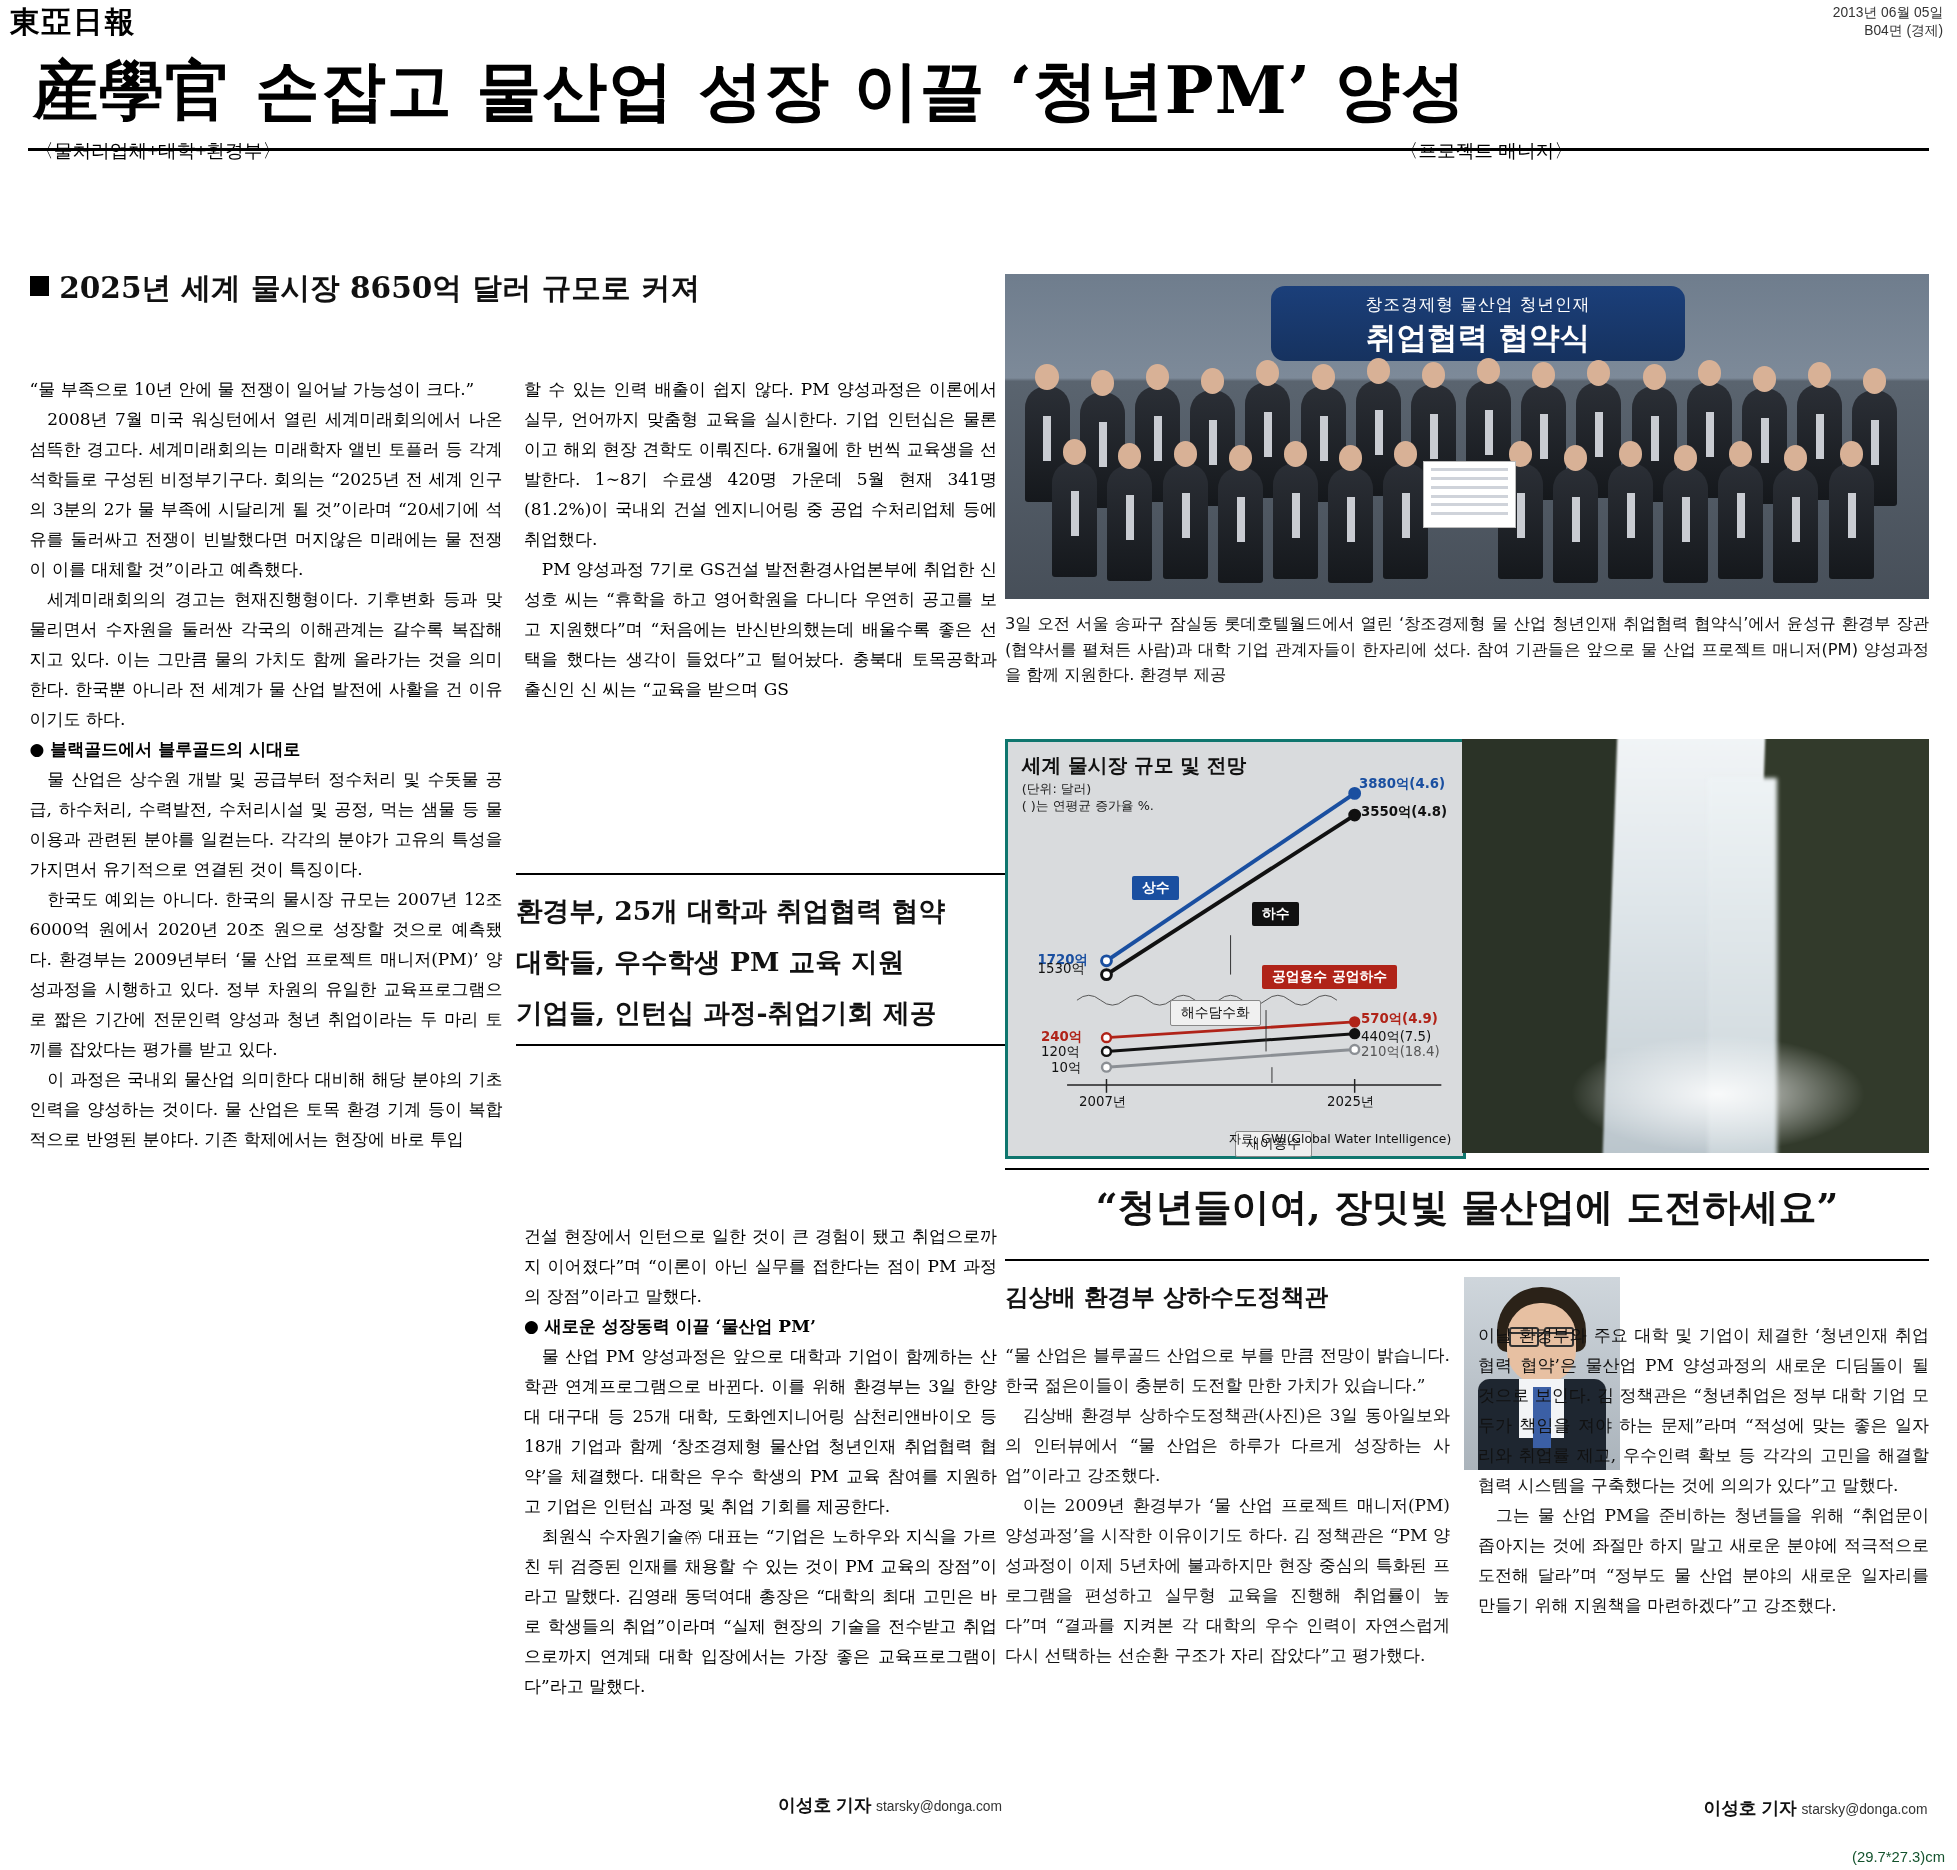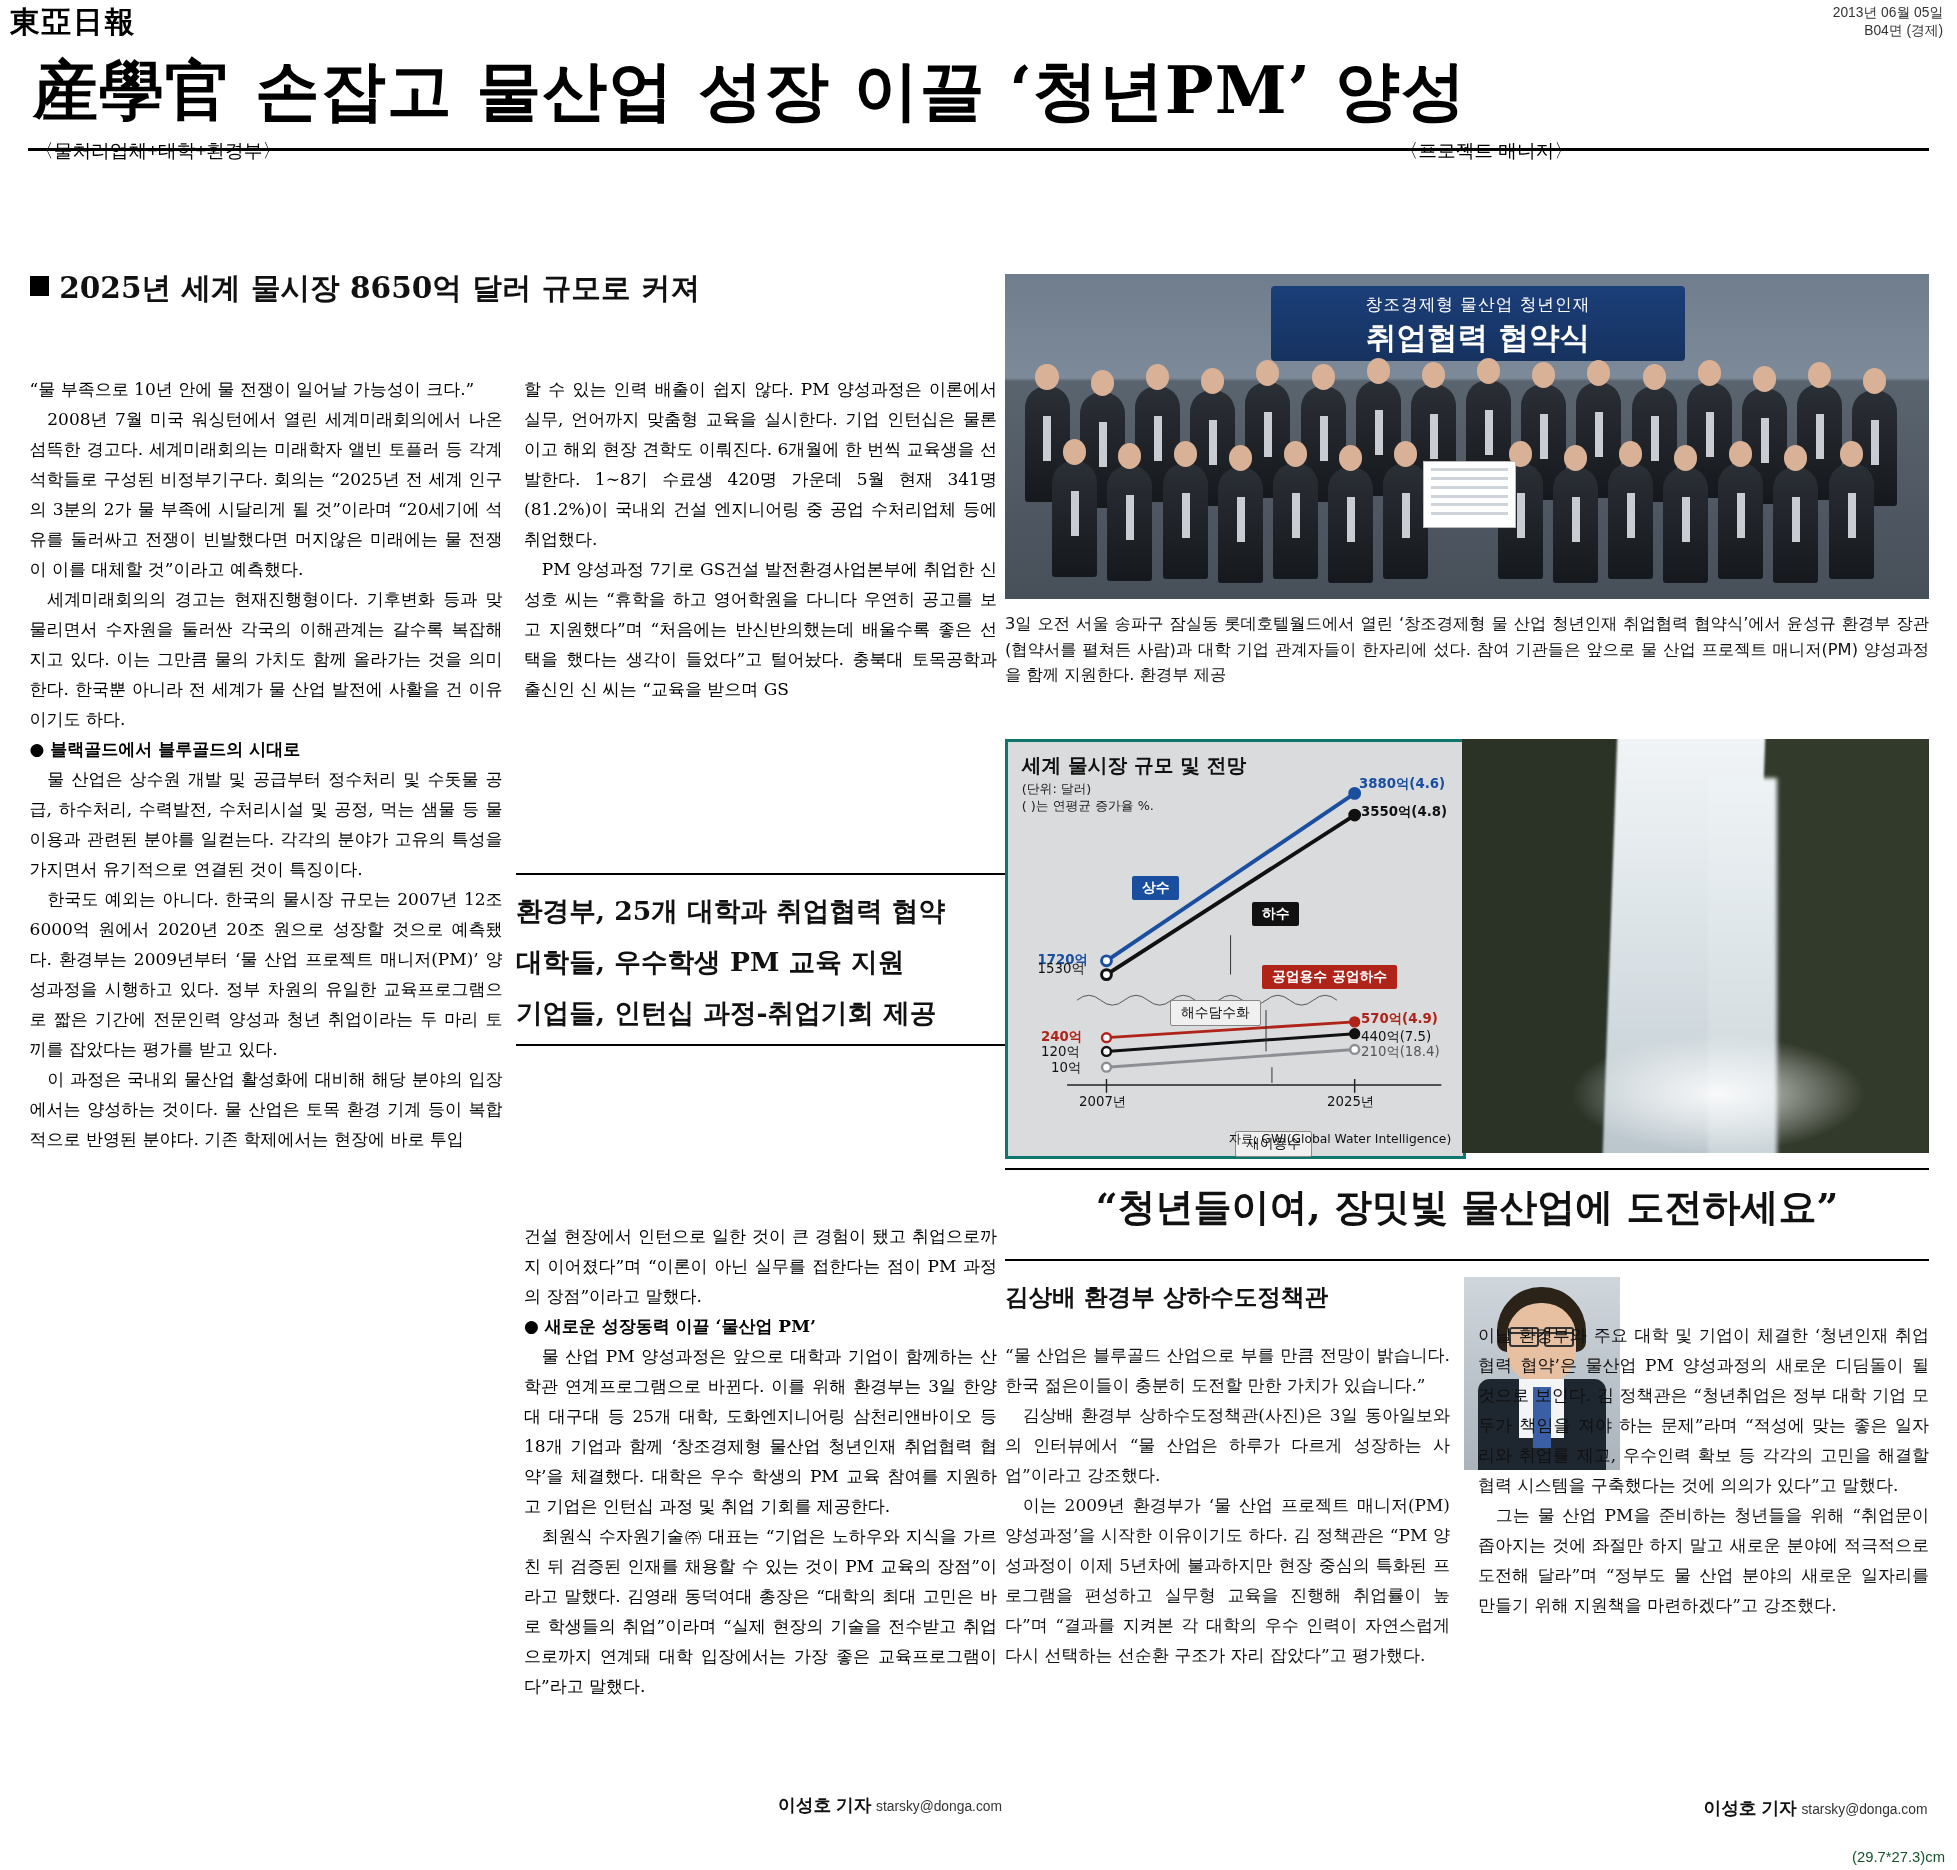--- a/index.html
+++ b/index.html
@@ -101,21 +101,21 @@
     background:#5d5f63;
     overflow:hidden;
   }
   .photo1 .stage{
     position:absolute;left:0;top:0;width:924px;height:325px;
     background:linear-gradient(#6f7d8d 0%,#7d8a99 32%,#5a646f 33%,#474f59 100%);
   }
   .photo1 .banner{
     position:absolute; left:266px; top:11.8px; width:414px; height:75px;
     background:linear-gradient(#1b3f7a,#16325f);
-    border-radius:4px;
+    border-radius:14px;
     color:#fff; text-align:center;
     font-family:"DejaVu Sans", sans-serif;
   }
   .photo1 .banner .b1{font-size:16.7px; margin-top:6.9px;letter-spacing:1px;}
   .photo1 .banner .b2{font-size:30.5px;font-weight:bold;margin-top:2px;}
   .photo1 .rows{position:absolute;left:0;top:69px;width:924px;height:256px;}
   .photo1 .person{
     position:absolute; width:45px; height:116px;
     background:linear-gradient(#2b2f36,#15181c);
     border-radius:21.7px 21.7px 3px 3px;
@@ -261,21 +261,21 @@
     <span class="sq"></span><span>2025년 세계 물시장 8650억 달러 규모로 커져</span>
   </div>
 
   <div class="col col1">
     <p class="noind">“물 부족으로 10년 안에 물 전쟁이 일어날 가능성이 크다.”</p>
     <p>2008년 7월 미국 워싱턴에서 열린 세계미래회의에서 나온 섬뜩한 경고다. 세계미래회의는 미래학자 앨빈 토플러 등 각계 석학들로 구성된 비정부기구다. 회의는 “2025년 전 세계 인구의 3분의 2가 물 부족에 시달리게 될 것”이라며 “20세기에 석유를 둘러싸고 전쟁이 빈발했다면 머지않은 미래에는 물 전쟁이 이를 대체할 것”이라고 예측했다.</p>
     <p>세계미래회의의 경고는 현재진행형이다. 기후변화 등과 맞물리면서 수자원을 둘러싼 각국의 이해관계는 갈수록 복잡해지고 있다. 이는 그만큼 물의 가치도 함께 올라가는 것을 의미한다. 한국뿐 아니라 전 세계가 물 산업 발전에 사활을 건 이유이기도 하다.</p>
     <p class="noind dotlead">● 블랙골드에서 블루골드의 시대로</p>
     <p>물 산업은 상수원 개발 및 공급부터 정수처리 및 수돗물 공급, 하수처리, 수력발전, 수처리시설 및 공정, 먹는 샘물 등 물 이용과 관련된 분야를 일컫는다. 각각의 분야가 고유의 특성을 가지면서 유기적으로 연결된 것이 특징이다.</p>
     <p>한국도 예외는 아니다. 한국의 물시장 규모는 2007년 12조6000억 원에서 2020년 20조 원으로 성장할 것으로 예측됐다. 환경부는 2009년부터 ‘물 산업 프로젝트 매니저(PM)’ 양성과정을 시행하고 있다. 정부 차원의 유일한 교육프로그램으로 짧은 기간에 전문인력 양성과 청년 취업이라는 두 마리 토끼를 잡았다는 평가를 받고 있다.</p>
-    <p>이 과정은 국내외 물산업 활성화에 대비해 해당 분야의 입장에서는 양성하는 것이다. 물 산업은 토목 환경 기계 등이 복합적으로 반영된 분야다. 기존 학제에서는 현장에 바로 투입</p>
+    <p>이 과정은 국내외 물산업 의미한다 대비해 해당 분야의 기초인력을 양성하는 것이다. 물 산업은 토목 환경 기계 등이 복합적으로 반영된 분야다. 기존 학제에서는 현장에 바로 투입</p>
   </div>
 
   <div class="col col2">
     <p class="noind">할 수 있는 인력 배출이 쉽지 않다. PM 양성과정은 이론에서 실무, 언어까지 맞춤형 교육을 실시한다. 기업 인턴십은 물론이고 해외 현장 견학도 이뤄진다. 6개월에 한 번씩 교육생을 선발한다. 1∼8기 수료생 420명 가운데 5월 현재 341명(81.2%)이 국내외 건설 엔지니어링 중 공업 수처리업체 등에 취업했다.</p>
     <p>PM 양성과정 7기로 GS건설 발전환경사업본부에 취업한 신성호 씨는 “휴학을 하고 영어학원을 다니다 우연히 공고를 보고 지원했다”며 “처음에는 반신반의했는데 배울수록 좋은 선택을 했다는 생각이 들었다”고 털어놨다. 충북대 토목공학과 출신인 신 씨는 “교육을 받으며 GS</p>
   </div>
 
   <div class="subhead-block">
     <div class="rule-thin"></div>
     <div class="line">환경부, 25개 대학과 취업협력 협약</div>

